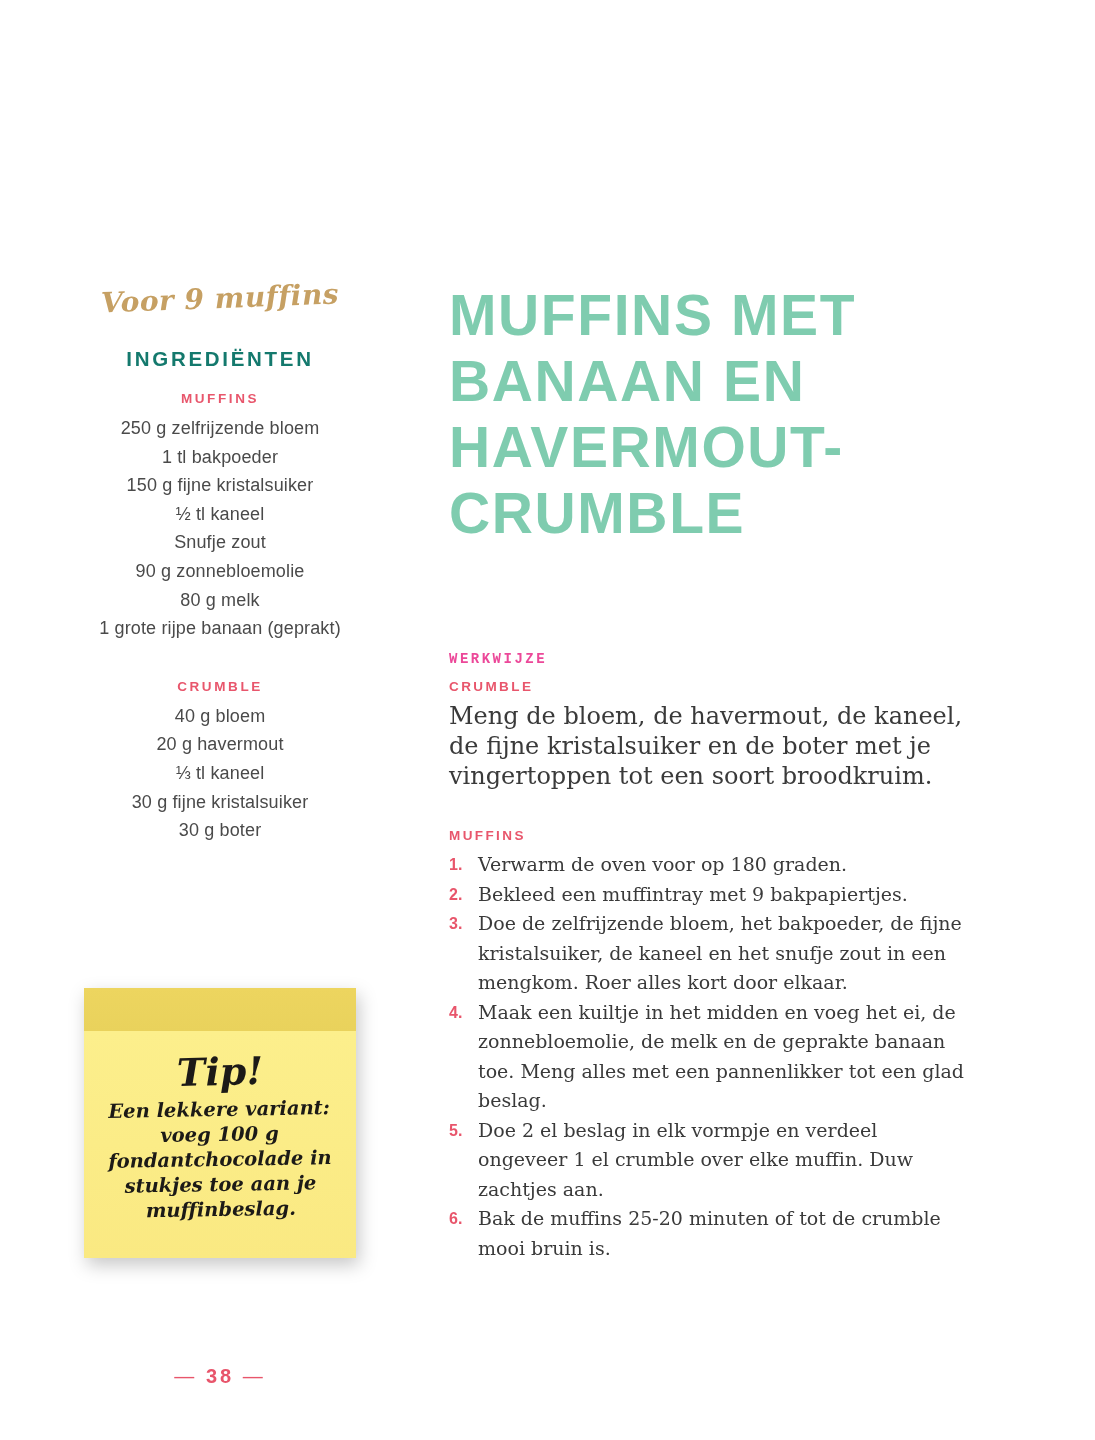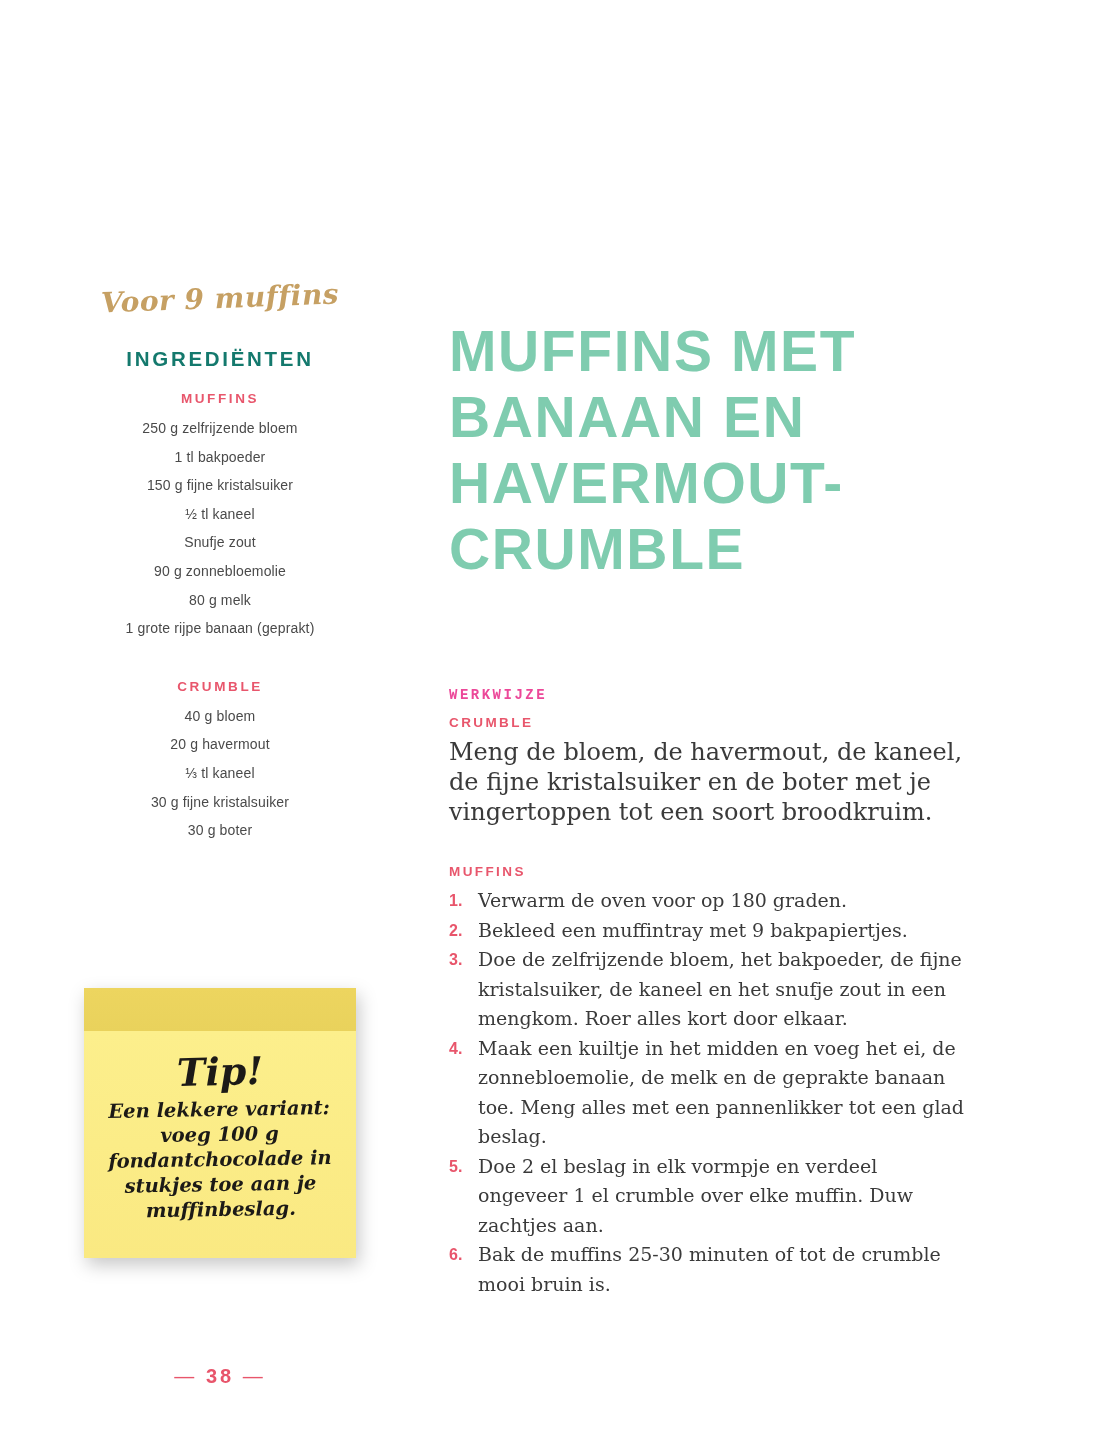--- a/index.html
+++ b/index.html
@@ -61,21 +61,21 @@
   }
 
   .ing-list {
     list-style: none;
     margin: 0;
     padding: 0;
   }
   .ing-list li {
     font-family: "Liberation Sans", sans-serif;
     font-weight: 300;
-    font-size: 14px;
+    font-size: 18px;
     color: #4A4A4A;
     line-height: 28.6px;
     letter-spacing: 0.15px;
   }
 
   .group-gap { height: 36px; }
 
   
   .sticky-wrap {
     position: absolute;
@@ -139,21 +139,20 @@
     letter-spacing: 3px;
   }
   .page-number .dash { font-weight: 400; }
 
   
   .right-col {
     position: absolute;
     left: 449px;
     top: 282px;
     width: 520px;
-    margin-top: 36px;
   }
 
   .recipe-title {
     font-family: "Liberation Sans", sans-serif;
     font-weight: 700;
     font-size: 57px;
     line-height: 66px;
     color: #7FCCAF;
     letter-spacing: 1.6px;
     margin: 0;
@@ -291,18 +290,18 @@
       <li class="step">
         <span class="num">4.</span>
         <span>Maak een kuiltje in het midden en voeg het ei, de zonnebloemolie, de melk en de geprakte banaan toe. Meng alles met een pannenlikker tot een glad beslag.</span>
       </li>
       <li class="step">
         <span class="num">5.</span>
         <span>Doe 2 el beslag in elk vormpje en verdeel ongeveer 1 el crumble over elke muffin. Duw zachtjes aan.</span>
       </li>
       <li class="step">
         <span class="num">6.</span>
-        <span>Bak de muffins 25-30 minuten of tot de crumble mooi bruin is.</span>
+        <span>Bak de muffins 25-20 minuten of tot de crumble mooi bruin is.</span>
       </li>
     </ol>
   </div>
 
 </div>
 
 </body></html>

